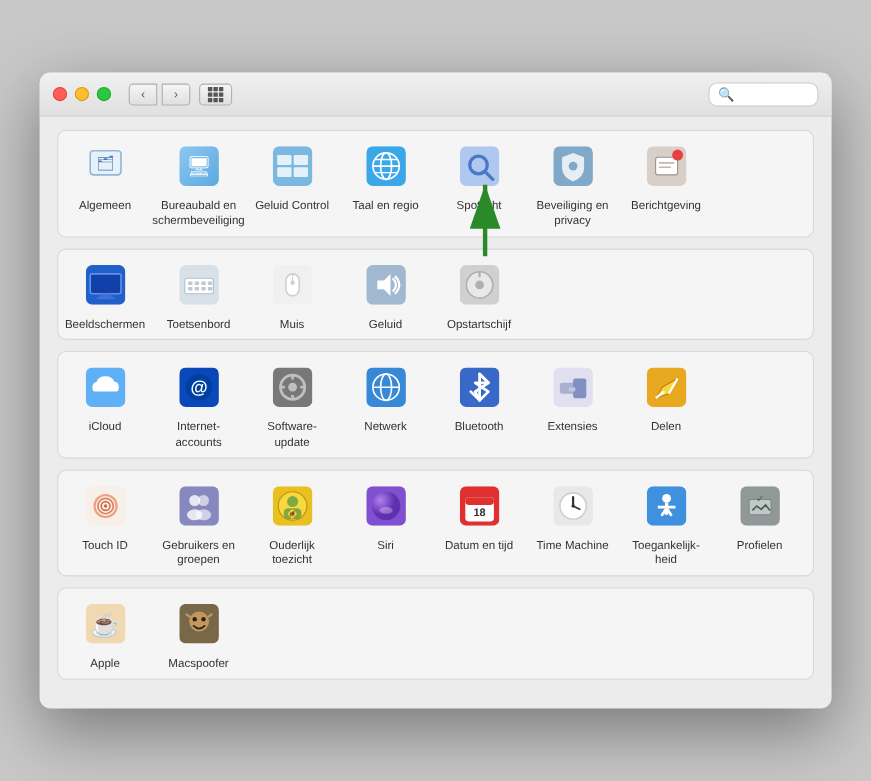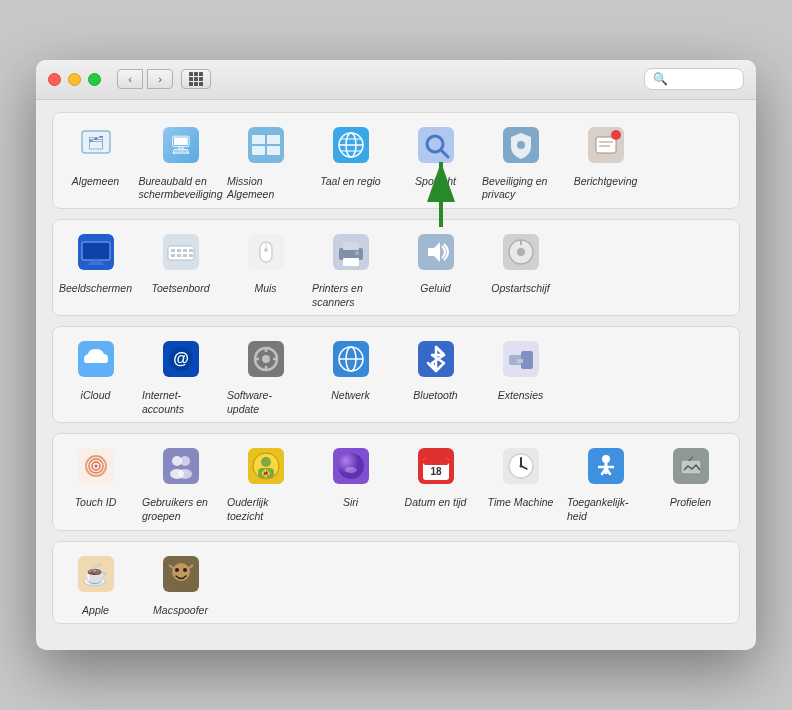--- a/index.html
+++ b/index.html
@@ -130,22 +130,22 @@
       border-radius: 12px;
       display: flex;
       align-items: center;
       justify-content: center;
       font-size: 28px;
       margin-bottom: 4px;
     }
     .pref-label {
       font-size: 10.5px;
       color: #333;
+      text-align: center;
       line-height: 1.3;
-      font-style: italic;
     }
 
     .section-wrapper {
       background: #f5f5f5;
       border-radius: 8px;
       border: 1px solid #d8d8d8;
       margin-bottom: 10px;
       overflow: hidden;
     }
   </style>
@@ -215,21 +215,21 @@
           <div class="pref-item">
       <div class="pref-icon">
         <svg width="36" height="36" viewBox="0 0 36 36">
                 <rect width="36" height="36" rx="6" fill="#7ab8e0"></rect>
                 <rect x="4" y="8" width="13" height="9" rx="1" fill="white" opacity="0.8"></rect>
                 <rect x="19" y="8" width="13" height="9" rx="1" fill="white" opacity="0.8"></rect>
                 <rect x="4" y="19" width="13" height="9" rx="1" fill="white" opacity="0.8"></rect>
                 <rect x="19" y="19" width="13" height="9" rx="1" fill="white" opacity="0.8"></rect>
               </svg>
       </div>
-      <span class="pref-label">Mission Algemeen</span>
+      <span class="pref-label">Geluid Control</span>
     </div>
           <div class="pref-item">
       <div class="pref-icon">
         <svg width="36" height="36" viewBox="0 0 36 36">
                 <rect width="36" height="36" rx="6" fill="#3aa8e8"></rect>
                 <circle cx="18" cy="18" r="12" fill="none" stroke="white" stroke-width="1.5"></circle>
                 <ellipse cx="18" cy="18" rx="5" ry="12" fill="none" stroke="white" stroke-width="1.5"></ellipse>
                 <line x1="6" y1="18" x2="30" y2="18" stroke="white" stroke-width="1.5"></line>
                 <line x1="8" y1="12" x2="28" y2="12" stroke="white" stroke-width="1.2"></line>
                 <line x1="8" y1="24" x2="28" y2="24" stroke="white" stroke-width="1.2"></line>
@@ -321,32 +321,20 @@
                 <rect x="12" y="8" width="12" height="20" rx="6" fill="white" stroke="#d0d0d0" stroke-width="1.5"></rect>
                 <line x1="18" y1="8" x2="18" y2="16" stroke="#d0d0d0" stroke-width="1"></line>
                 <circle cx="18" cy="16" r="2" fill="#d0d0d0"></circle>
               </svg>
       </div>
       <span class="pref-label">Muis</span>
     </div>
           <div class="pref-item">
       <div class="pref-icon">
         <svg width="36" height="36" viewBox="0 0 36 36">
-                <rect width="36" height="36" rx="6" fill="#c8d0e0"></rect>
-                <rect x="6" y="14" width="24" height="12" rx="2" fill="#8090a8"></rect>
-                <rect x="10" y="8" width="16" height="8" rx="1" fill="#d0d8e8"></rect>
-                <rect x="10" y="24" width="16" height="8" rx="1" fill="white"></rect>
-                <circle cx="24" cy="19" r="2" fill="#a0b0c0"></circle>
-              </svg>
-      </div>
-      <span class="pref-label">Printers en scanners</span>
-    </div>
-          <div class="pref-item">
-      <div class="pref-icon">
-        <svg width="36" height="36" viewBox="0 0 36 36">
                 <rect width="36" height="36" rx="6" fill="#a0b8d0"></rect>
                 <path d="M10 14 L16 14 L22 8 L22 28 L16 22 L10 22 Z" fill="white"></path>
                 <path d="M24 12 Q30 18 24 24" fill="none" stroke="white" stroke-width="2"></path>
                 <path d="M26 10 Q34 18 26 26" fill="none" stroke="white" stroke-width="2"></path>
               </svg>
       </div>
       <span class="pref-label">Geluid</span>
     </div>
           <div class="pref-item">
       <div class="pref-icon">
@@ -421,20 +409,31 @@
           <div class="pref-item">
       <div class="pref-icon">
         <svg width="36" height="36" viewBox="0 0 36 36">
                 <rect width="36" height="36" rx="6" fill="#e0e0f0"></rect>
                 <rect x="6" y="14" width="14" height="10" rx="2" fill="#a8b0d0"></rect>
                 <rect x="18" y="10" width="12" height="18" rx="2" fill="#8090c0"></rect>
                 <rect x="14" y="18" width="6" height="4" rx="1" fill="#c0c8e0"></rect>
               </svg>
       </div>
       <span class="pref-label">Extensies</span>
+    </div>
+          <div class="pref-item">
+      <div class="pref-icon">
+        <svg width="36" height="36" viewBox="0 0 36 36">
+                <rect width="36" height="36" rx="6" fill="#e8a820"></rect>
+                <path d="M8 28 L14 18 L28 10 L20 24 Z" fill="#f8d840" stroke="#c08010" stroke-width="1"></path>
+                <path d="M16 22 L8 28" stroke="white" stroke-width="2"></path>
+                <path d="M20 24 L28 10" stroke="white" stroke-width="2"></path>
+              </svg>
+      </div>
+      <span class="pref-label">Delen</span>
     </div>
         </div>
     </div>
 
     <div class="section-wrapper">
       <div class="grid-items" id="section4-grid">
       <div class="pref-item">
       <div class="pref-icon">
         <svg width="36" height="36" viewBox="0 0 36 36">
                 <rect width="36" height="36" rx="6" fill="#f8f0e8"></rect>

